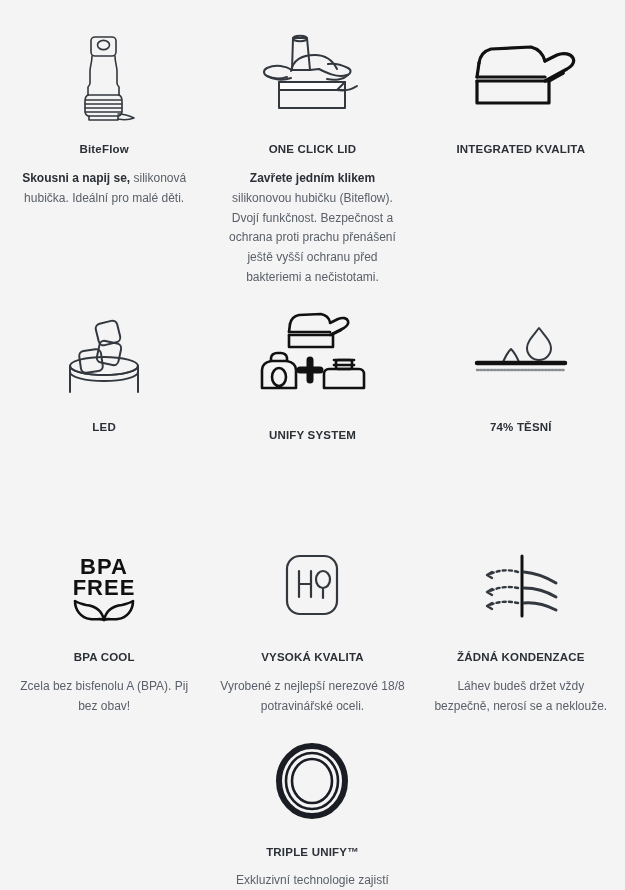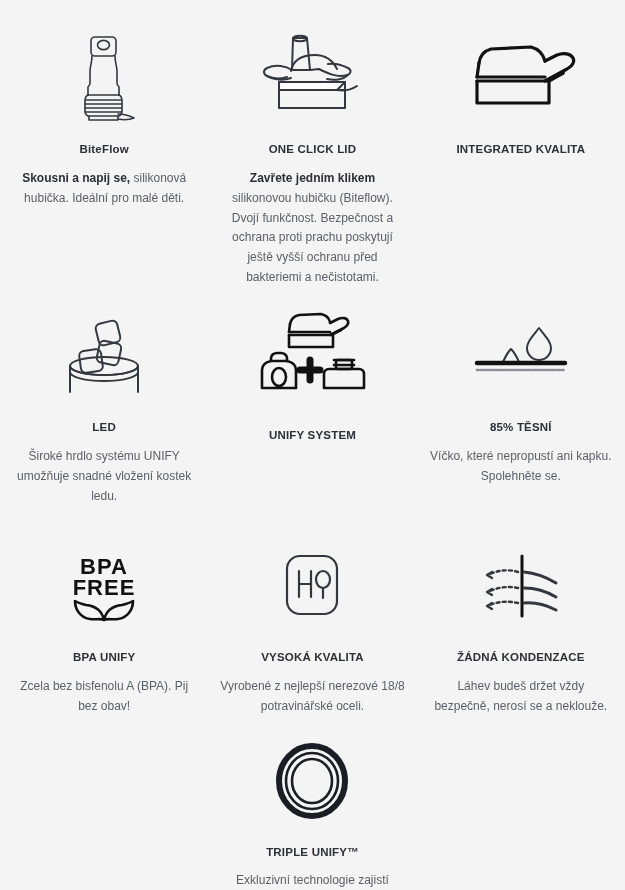--- a/index.html
+++ b/index.html
@@ -114,21 +114,21 @@
             <path d="M91 45 c-4 4 -12 6 -21 4"></path>
             <path d="M34 41 c2 -10 10 -16 24 -16 c12 0 18 6 22 14"></path>
             <path d="M22 52 h66 l-8 8 h-58 z" fill="#ffffff"></path>
             <path d="M22 52 v26 h66 v-26"></path>
             <path d="M22 60 h66"></path>
             <path d="M80 60 c6 1 14 0 20 -4"></path>
           </g>
         </svg>
       </div>
       <div class="feature-title">ONE CLICK LID</div>
-      <p class="feature-body"><span class="lead-inline">Zavřete jedním klikem</span><span> silikonovou hubičku (Biteflow). Dvojí funkčnost. Bezpečnost a ochrana proti prachu poskytují ještě vyšší ochranu před bakteriemi a nečistotami.</span></p>
+      <p class="feature-body"><span class="lead-inline">Zavřete jedním klikem</span><span> silikonovou hubičku (Biteflow). Dvojí funkčnost. Bezpečnost a ochrana proti prachu přenášení ještě vyšší ochranu před bakteriemi a nečistotami.</span></p>
     </div>
 
     <div class="feature-cell">
       <div class="icon-box">
         <svg width="112" height="82" viewBox="0 0 112 82">
           <g fill="none" stroke="#111111" stroke-width="3.2" stroke-linejoin="round" stroke-linecap="round">
             <path d="M14 26 c1 -8 5 -12 12 -14 l40 -2 c8 2 12 7 14 14"></path>
             <path d="M14 26 l-2 14"></path>
             <path d="M80 24 l12 -6 c7 -3 14 -1 16 3 2 4 -1 8 -6 11 l-22 12"></path>
             <path d="M12 44 h70 l16 -8"></path>
@@ -154,21 +154,20 @@
             <rect x="22" y="38" width="22" height="22" rx="5" transform="rotate(-8 33 49)"></rect>
             <ellipse cx="46" cy="54" rx="34" ry="9"></ellipse>
             <path d="M12 54 c0 5 15 9 34 9 c19 0 34 -4 34 -9"></path>
             <path d="M12 60 c0 5 15 9 34 9 c19 0 34 -4 34 -9"></path>
             <path d="M12 54 v26"></path>
             <path d="M80 54 v26"></path>
           </g>
         </svg>
       </div>
       <div class="feature-title">LED</div>
-      <p class="feature-body"><span>Široké hrdlo systému UNIFY umožňuje snadné vložení kostek ledu.</span></p>
     </div>
 
     <div class="feature-cell">
       <div class="icon-box tall">
         <svg width="128" height="96" viewBox="0 0 128 96">
           <g fill="none" stroke="#111111" stroke-width="2.6" stroke-linejoin="round" stroke-linecap="round">
 
             <path d="M42 12 c1 -5 4 -8 9 -9 l22 -1 c5 1 8 4 9 8"></path>
             <path d="M42 12 l-1 8"></path>
             <path d="M82 11 l8 -4 c5 -2 9 -1 10 2 1 3 -1 5 -4 7 l-14 7"></path>
@@ -196,40 +195,39 @@
       <div class="icon-box">
         <svg width="100" height="72" viewBox="0 0 100 72">
           <g fill="none" stroke="#33383f" stroke-linejoin="round" stroke-linecap="round">
             <path d="M68 8 c7 9 12 14 12 20 a12 12 0 0 1 -24 0 c0 -6 5 -11 12 -20 z" stroke-width="2"></path>
             <path d="M32 42 c3 -7 6 -11 8 -13 c2 2 5 6 8 13" stroke-width="2"></path>
             <path d="M6 43 h88" stroke="#111111" stroke-width="4.5"></path>
             <path d="M6 50 h88" stroke="#8a8f96" stroke-width="2.4" stroke-dasharray="1.6 1.8"></path>
           </g>
         </svg>
       </div>
-      <div class="feature-title">85% TĚSNÍ</div>
-      <p class="feature-body"><span>Víčko, které nepropustí ani kapku. Spolehněte se.</span></p>
+      <div class="feature-title">74% TĚSNÍ</div>
     </div>
 
   </div>
 
   <div class="feature-row row-3">
 
     <div class="feature-cell">
       <div class="icon-box">
         <svg width="86" height="76" viewBox="0 0 86 76">
           <g fill="none" stroke="#111111" stroke-width="2.6" stroke-linejoin="round" stroke-linecap="round">
             <text x="43" y="26" font-family="'Liberation Sans', sans-serif" font-size="22" font-weight="bold" fill="#111111" stroke="none" text-anchor="middle" letter-spacing="1">BPA</text>
             <text x="43" y="47" font-family="'Liberation Sans', sans-serif" font-size="22" font-weight="bold" fill="#111111" stroke="none" text-anchor="middle" letter-spacing="1">FREE</text>
             <path d="M43 72 c-2 -9 -8 -14 -18 -15 c-4 -1 -8 -2 -11 -4 c0 9 6 17 15 18 c6 1 11 -1 14 1 z"></path>
             <path d="M43 72 c2 -9 8 -14 18 -15 c4 -1 8 -2 11 -4 c0 9 -6 17 -15 18 c-6 1 -11 -1 -14 1 z"></path>
           </g>
         </svg>
       </div>
-      <div class="feature-title">BPA UNIFY</div>
+      <div class="feature-title">BPA COOL</div>
       <p class="feature-body"><span>Zcela bez bisfenolu A (BPA). Pij bez obav!</span></p>
     </div>
 
     <div class="feature-cell">
       <div class="icon-box">
         <svg width="62" height="70" viewBox="0 0 62 70">
           <g fill="none" stroke="#33383f" stroke-width="2.2" stroke-linejoin="round" stroke-linecap="round">
             <rect x="6" y="5" width="50" height="58" rx="13"></rect>
             <path d="M18 20 v26 M18 33 h12 M30 20 v26"></path>
             <path d="M38 20 a7 8.5 0 0 1 7 8.5 a7 8.5 0 0 1 -7 8.5 a7 8.5 0 0 1 -7 -8.5 a7 8.5 0 0 1 7 -8.5 z" transform="translate(4,0)"></path>

